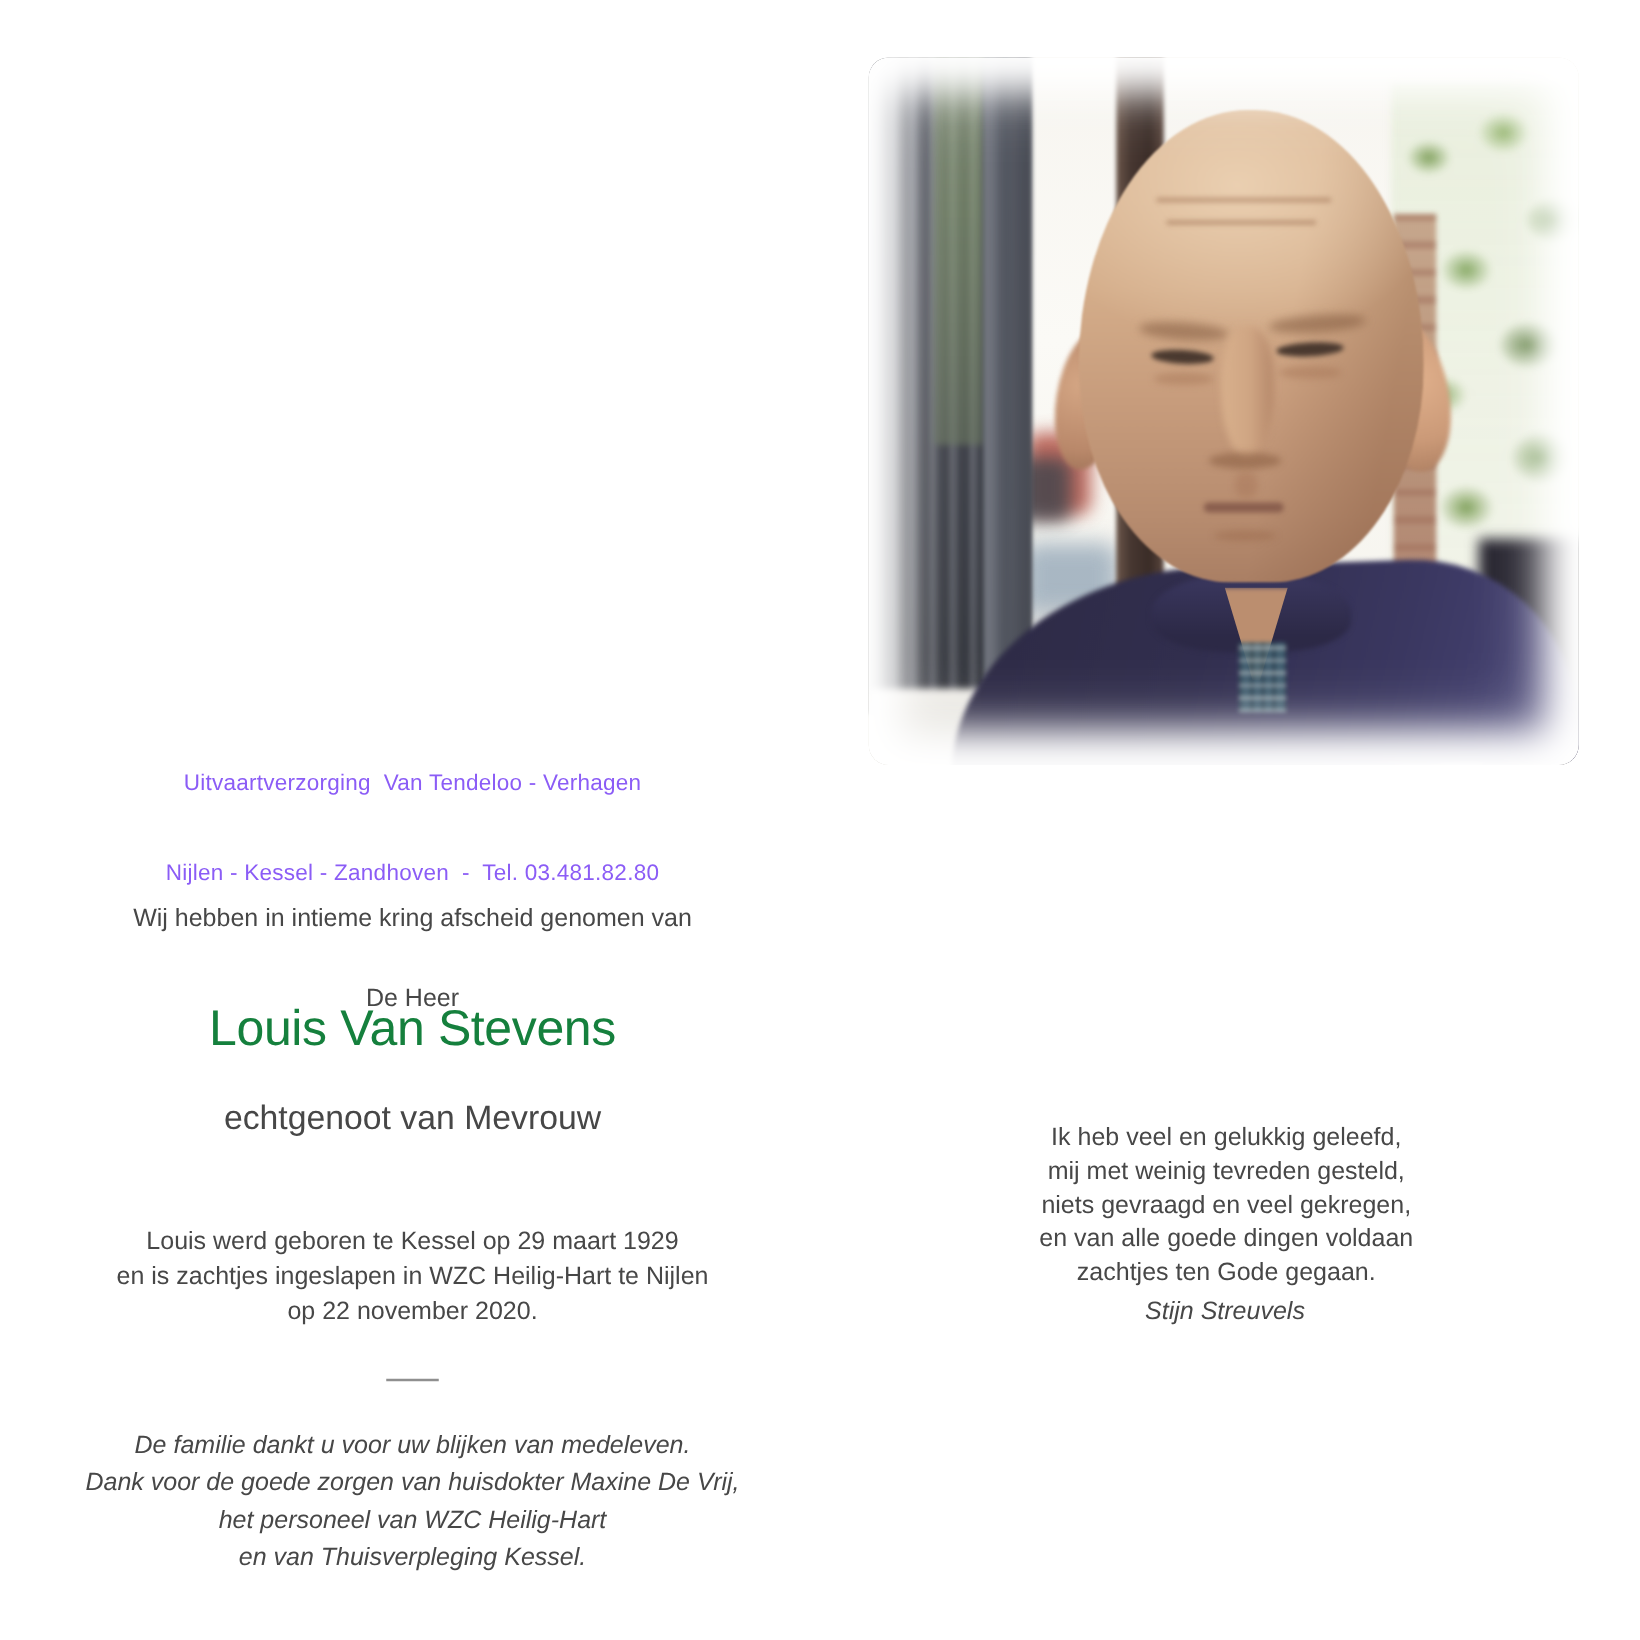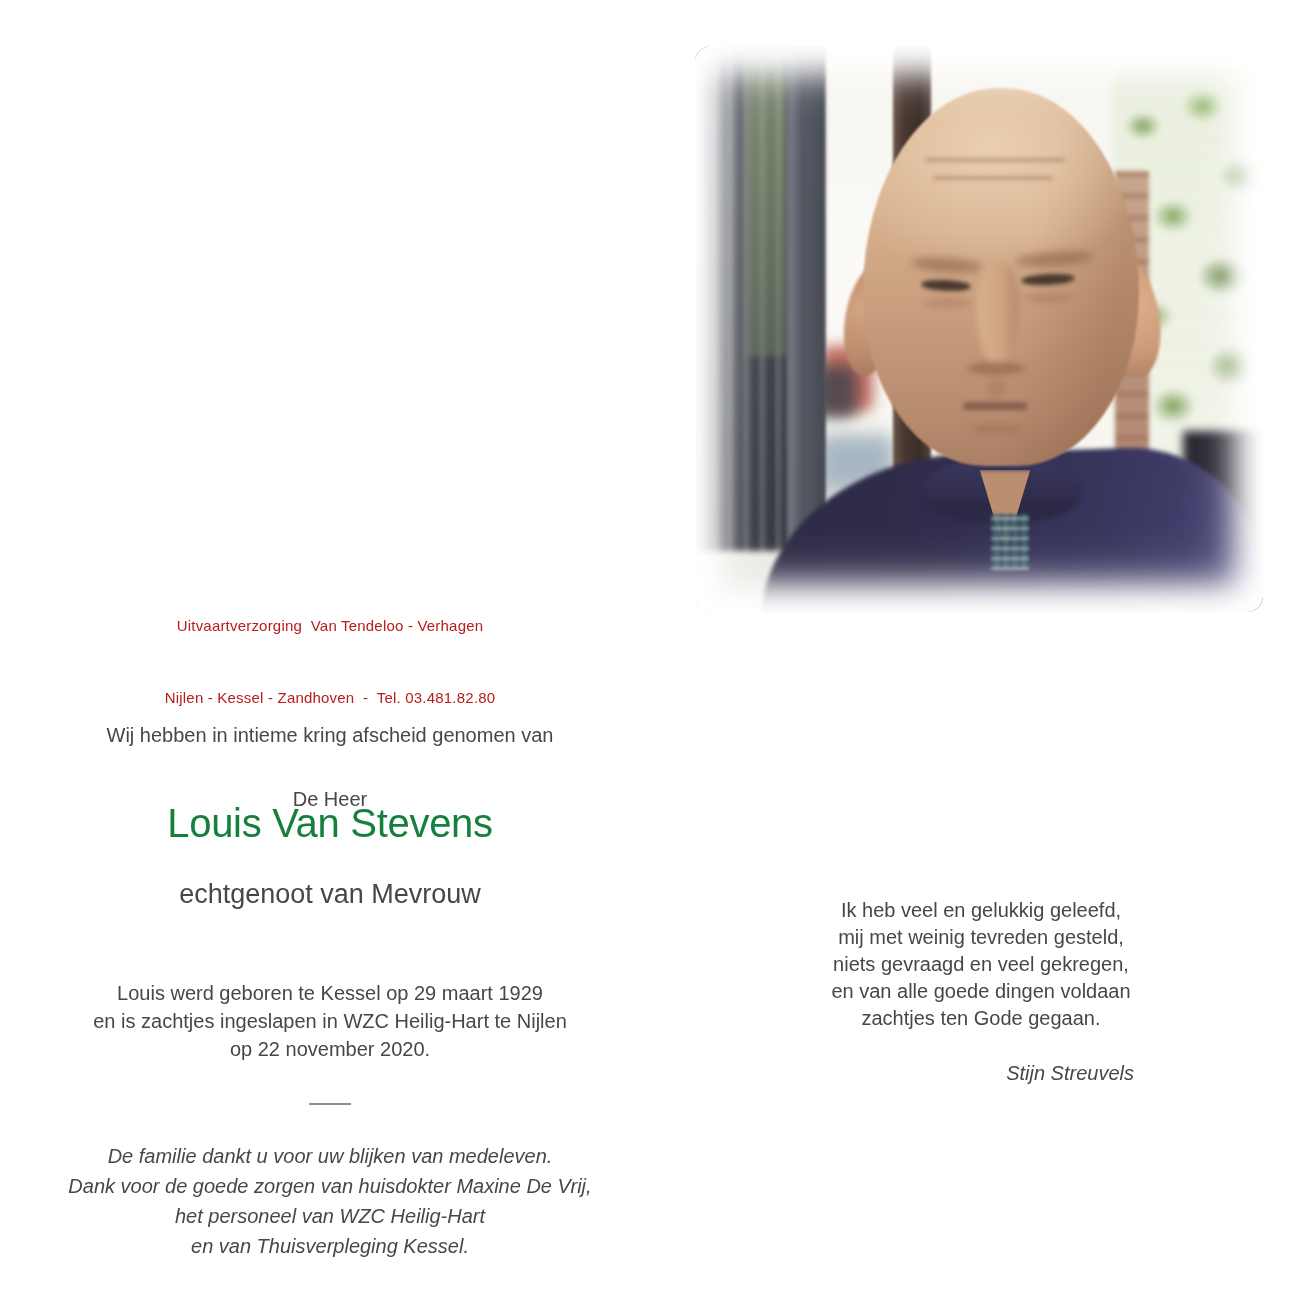--- a/index.html
+++ b/index.html
@@ -7,21 +7,21 @@
     width: 1312px; height: 1312px;
     font-family: "Liberation Sans", "DejaVu Sans", sans-serif;
     color: #474747;
     overflow: hidden;
   }
   .card { position: relative; width: 1312px; height: 1312px; background: #ffffff; }
 
   
   .tx { position: absolute; left: 0; width: 660px; text-align: center; }
   .funeral-home {
-    top: 566px; font-size: 15px; line-height: 24px; color: #b91c1c;
+    top: 566px; font-size: 18px; line-height: 24px; color: #8b5cf6;
     white-space: pre-wrap; letter-spacing: .2px;
   }
   .intro      { top: 722px; font-size: 20px; line-height: 26px; }
   .honorific  { top: 776px; font-size: 20px; line-height: 26px; margin-top: 10px; }
   .deceased   { top: 797px; font-size: 40px; line-height: 52px; letter-spacing: -.3px; color: #15803d; }
   .spouse-intro { top: 881px; font-size: 27px; line-height: 26px; }
   .spouse-name  { top: 911px; font-size: 27px; line-height: 33px; color: #424242; }
   .life       { top: 979px; font-size: 20px; line-height: 28px; }
   .divider-line {
     position: absolute; left: 309px; top: 1103px; width: 42px; height: 2px;
@@ -29,21 +29,21 @@
   }
   .thanks     { top: 1141px; font-size: 20px; line-height: 30px; font-style: italic; }
 
   
   .poem {
     position: absolute; left: 826px; top: 897px; width: 310px;
     text-align: center; font-size: 20px; line-height: 27px;
   }
   .poem .line { white-space: nowrap; }
   .poem-author {
-    margin-top: 28px; text-align: right; font-style: italic; padding-right: 2px;
+    margin-top: 4px; font-style: italic; padding-right: 2px;
   }
 
   
   .photo {
     position: absolute; left: 695px; top: 46px; width: 568px; height: 566px;
     border-radius: 16px; overflow: hidden;
     background: linear-gradient(180deg, #f7f5f0 0%, #fbfaf6 40%, #f3f1ea 100%);
   }
   .photo * { position: absolute; }
 

